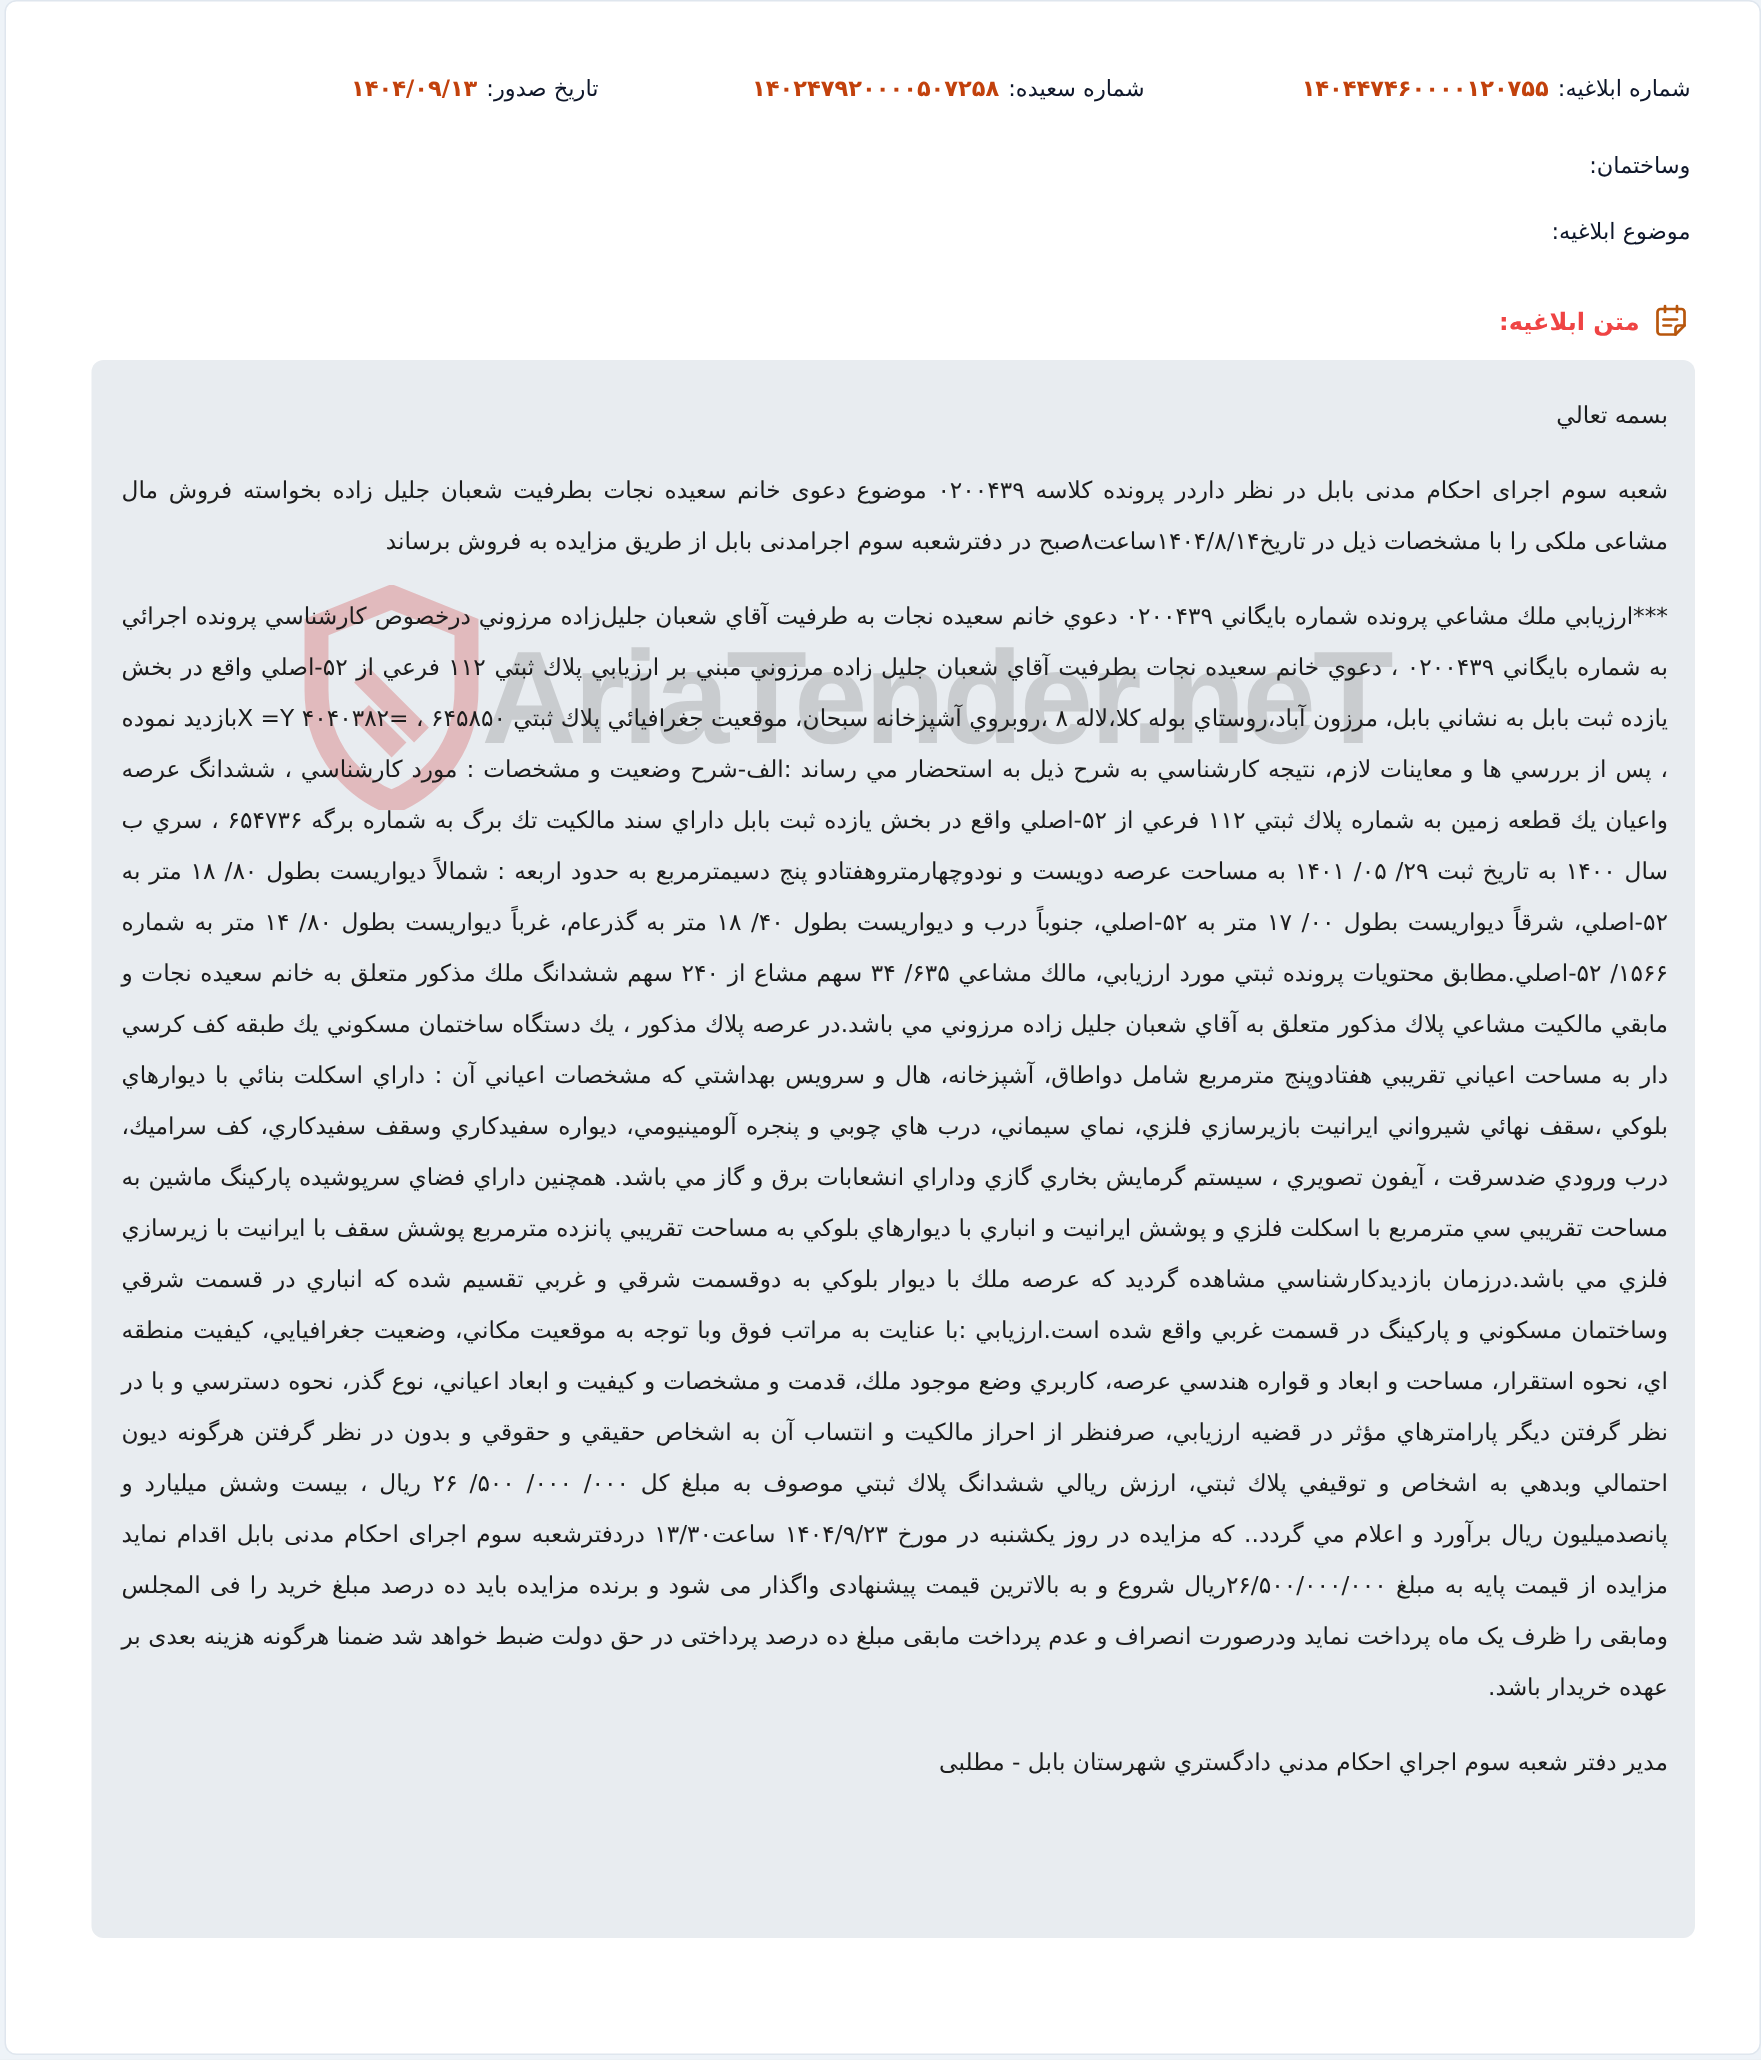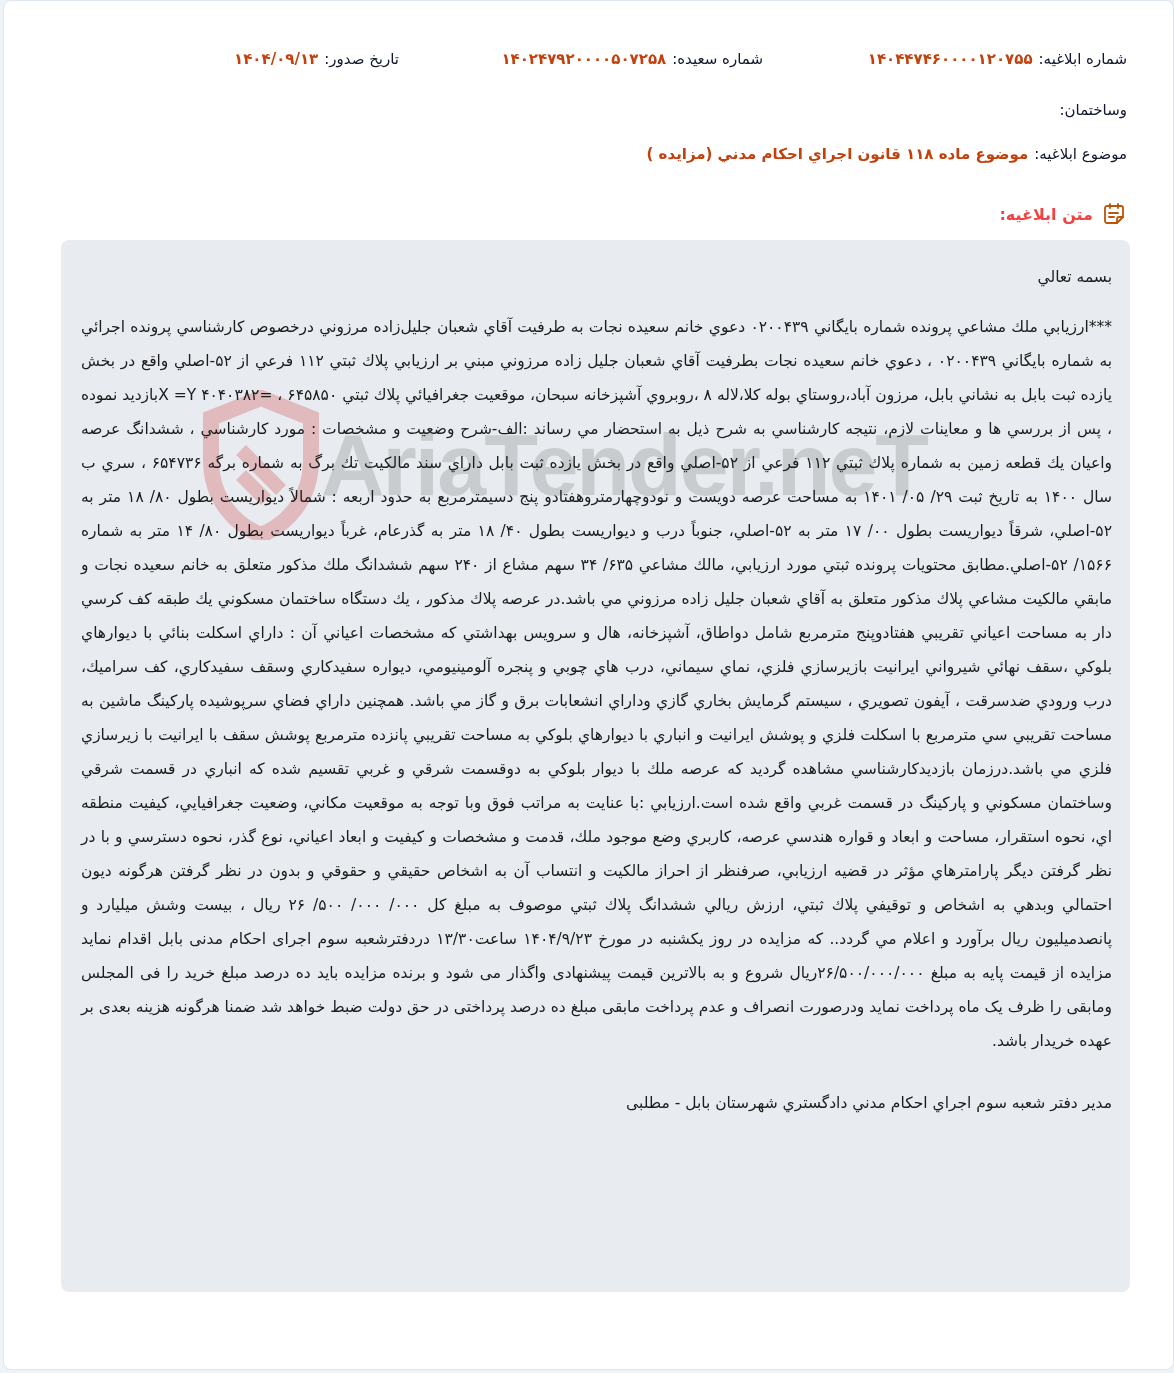--- a/index.html
+++ b/index.html
@@ -45,21 +45,21 @@
     border-radius: 8px;
     box-sizing: border-box;
     padding: 20px 18px 0 20px;
     color: #1c1c1c;
     font-size: 15.5px;
     line-height: 34px;
     text-align: justify;
     overflow: hidden;
   }
   .body-box p { margin: 0 0 16px 0; position: relative; z-index: 2; }
-  .body-box p.signature { margin-top: 28px; }
+  .body-box p.signature { margin-top: 16px; }
   .watermark {
     position: absolute; left: 140px; top: 150px; z-index: 1;
     display: flex; align-items: center; 
     opacity: 0.28; pointer-events: none;
     direction: ltr;
   }
   .watermark .wm-text {
     font-family: "Liberation Sans", sans-serif;
     font-size: 88px; font-weight: bold; color: #7d7d7d;
     letter-spacing: -2px;
@@ -87,21 +87,20 @@
 
   <div class="meta-row r2">
     <div class="meta-item">
       <span class="meta-label">وساختمان:</span>
     </div>
   </div>
 
   <div class="meta-row r3">
     <div class="meta-item">
       <span class="meta-label">موضوع ابلاغیه:</span>
-      <span class="meta-value">موضوع ماده ۱۱۸ قانون اجراي احكام مدني (مزايده )</span>
     </div>
   </div>
 
   <div class="section-head">
     <span class="icon">
       <svg width="26" height="26" viewBox="0 0 26 26" fill="none" stroke="#b8560c" stroke-width="1.8" stroke-linecap="round" stroke-linejoin="round">
         <path d="M6 5 H20 A2 2 0 0 1 22 7 V16 L16 22 H6 A2 2 0 0 1 4 20 V7 A2 2 0 0 1 6 5 Z"></path>
         <path d="M9 3 V7"></path>
           <path d="M17 3 V7"></path>
         <path d="M8 12 H17"></path>
@@ -114,17 +113,18 @@
 
   <div class="body-box">
     <div class="watermark">
       <svg width="120" height="150" viewBox="0 0 120 150">
         <path d="M60 8 L110 28 V70 C110 110 85 135 60 145 C35 135 10 110 10 70 V28 Z" fill="none" stroke="#d23c3c" stroke-width="16"></path>
         <path d="M40 60 L80 100 M40 85 L65 110" stroke="#d23c3c" stroke-width="14" fill="none"></path>
       </svg>
       <span class="wm-text">AriaTender.neT</span>
     </div>
     <p>بسمه تعالي</p>
+    <p>شعبه سوم اجرای احکام مدنی بابل در نظر داردر پرونده کلاسه ۰۲۰۰۴۳۹ موضوع دعوی خانم سعیده  نجات  بطرفیت شعبان جلیل زاده بخواسته فروش مال مشاعی ملکی را با مشخصات ذیل در تاریخ۱۴۰۴/۸/۱۴ساعت۸صبح در دفترشعبه سوم  اجرامدنی  بابل از طریق مزایده به فروش برساند</p>
     <p>***ارزيابي ملك مشاعي پرونده شماره بايگاني ۰۲۰۰۴۳۹ دعوي خانم سعيده نجات به طرفيت آقاي شعبان جليل‌زاده مرزوني درخصوص كارشناسي پرونده اجرائي به شماره بايگاني  ۰۲۰۰۴۳۹ ، دعوي خانم سعيده نجات بطرفيت آقاي شعبان جليل زاده مرزوني مبني بر ارزيابي پلاك ثبتي ۱۱۲ فرعي از ۵۲-اصلي واقع در بخش يازده ثبت بابل به نشاني بابل، مرزون آباد،روستاي بوله كلا،لاله ۸ ،روبروي آشپزخانه سبحان، موقعيت جغرافيائي پلاك ثبتي ۶۴۵۸۵۰ ، =X =Y  ۴۰۴۰۳۸۲بازديد نموده ، پس از بررسي ها و معاينات لازم، نتيجه كارشناسي به شرح ذيل به استحضار مي رساند :الف-شرح وضعيت و مشخصات  : مورد كارشناسي ، ششدانگ عرصه واعيان يك قطعه زمين به شماره پلاك ثبتي ۱۱۲ فرعي از ۵۲-اصلي واقع در بخش يازده ثبت بابل داراي سند مالكيت تك برگ به شماره برگه ۶۵۴۷۳۶ ، سري ب سال ۱۴۰۰ به تاريخ ثبت ۲۹/ ۰۵/ ۱۴۰۱ به مساحت عرصه دويست و نودوچهارمتروهفتادو پنج دسيمترمربع به حدود اربعه : شمالاً ديواريست بطول ۸۰/ ۱۸ متر به ۵۲-اصلي، شرقاً ديواريست بطول ۰۰/ ۱۷ متر به ۵۲-اصلي، جنوباً درب و ديواريست بطول ۴۰/ ۱۸ متر به گذرعام، غرباً ديواريست بطول ۸۰/ ۱۴ متر به شماره ۱۵۶۶/ ۵۲-اصلي.مطابق محتويات پرونده ثبتي مورد ارزيابي، مالك مشاعي ۶۳۵/ ۳۴ سهم مشاع از ۲۴۰ سهم ششدانگ ملك مذكور متعلق به خانم سعيده نجات و مابقي مالكيت مشاعي پلاك مذكور متعلق به آقاي شعبان جليل زاده مرزوني مي باشد.در عرصه پلاك مذكور ، يك دستگاه ساختمان مسكوني يك طبقه كف كرسي دار به مساحت اعياني تقريبي هفتادوپنج مترمربع شامل دواطاق، آشپزخانه، هال و سرويس بهداشتي كه مشخصات اعياني آن : داراي اسكلت بنائي با ديوارهاي بلوكي ،سقف نهائي شيرواني ايرانيت بازيرسازي فلزي، نماي سيماني، درب هاي چوبي و پنجره آلومينيومي، ديواره سفيدكاري وسقف سفيدكاري، كف سراميك، درب ورودي ضدسرقت ، آيفون تصويري ، سيستم گرمايش بخاري گازي وداراي انشعابات برق و گاز مي باشد. همچنين داراي فضاي سرپوشيده پاركينگ ماشين به مساحت تقريبي سي مترمربع با اسكلت فلزي و پوشش ايرانيت و انباري با ديوارهاي بلوكي به مساحت تقريبي پانزده مترمربع پوشش سقف با ايرانيت با زيرسازي فلزي مي باشد.درزمان بازديدكارشناسي مشاهده گرديد كه عرصه ملك با ديوار بلوكي به دوقسمت شرقي و غربي تقسيم شده كه انباري در قسمت شرقي وساختمان مسكوني و پاركينگ در قسمت غربي واقع شده است.ارزيابي :با عنايت به مراتب فوق وبا توجه به موقعيت مكاني، وضعيت جغرافيايي، كيفيت منطقه اي، نحوه استقرار، مساحت و ابعاد و قواره هندسي عرصه، كاربري وضع موجود ملك، قدمت و مشخصات و كيفيت و ابعاد اعياني، نوع گذر، نحوه دسترسي و با در نظر گرفتن ديگر پارامترهاي مؤثر در قضيه ارزيابي، صرفنظر از احراز مالكيت و انتساب آن به اشخاص حقيقي و حقوقي و بدون در نظر گرفتن هرگونه ديون احتمالي وبدهي به اشخاص و توقيفي پلاك ثبتي، ارزش ريالي ششدانگ پلاك ثبتي موصوف به مبلغ كل ۰۰۰/ ۰۰۰/ ۵۰۰/ ۲۶ ريال ، بيست وشش ميليارد و پانصدميليون ريال برآورد و اعلام مي گردد.. که مزایده در روز یکشنبه  در مورخ ۱۴۰۴/۹/۲۳   ساعت۱۳/۳۰   دردفترشعبه سوم  اجرای احکام مدنی بابل اقدام نماید مزایده از قیمت پایه به مبلغ  ۲۶/۵۰۰/۰۰۰/۰۰۰ریال  شروع و به بالاترین قیمت پیشنهادی واگذار می شود و برنده مزایده باید ده درصد مبلغ خرید را فی المجلس ومابقی را ظرف یک ماه پرداخت نماید ودرصورت انصراف و عدم پرداخت مابقی مبلغ ده درصد پرداختی در حق دولت ضبط خواهد شد ضمنا هرگونه هزینه بعدی بر عهده خریدار  باشد.</p>
     <p class="signature">مدير دفتر شعبه سوم اجراي احكام مدني دادگستري شهرستان بابل - مطلبى</p>
   </div>
 
 </div>
 
 </body></html>

